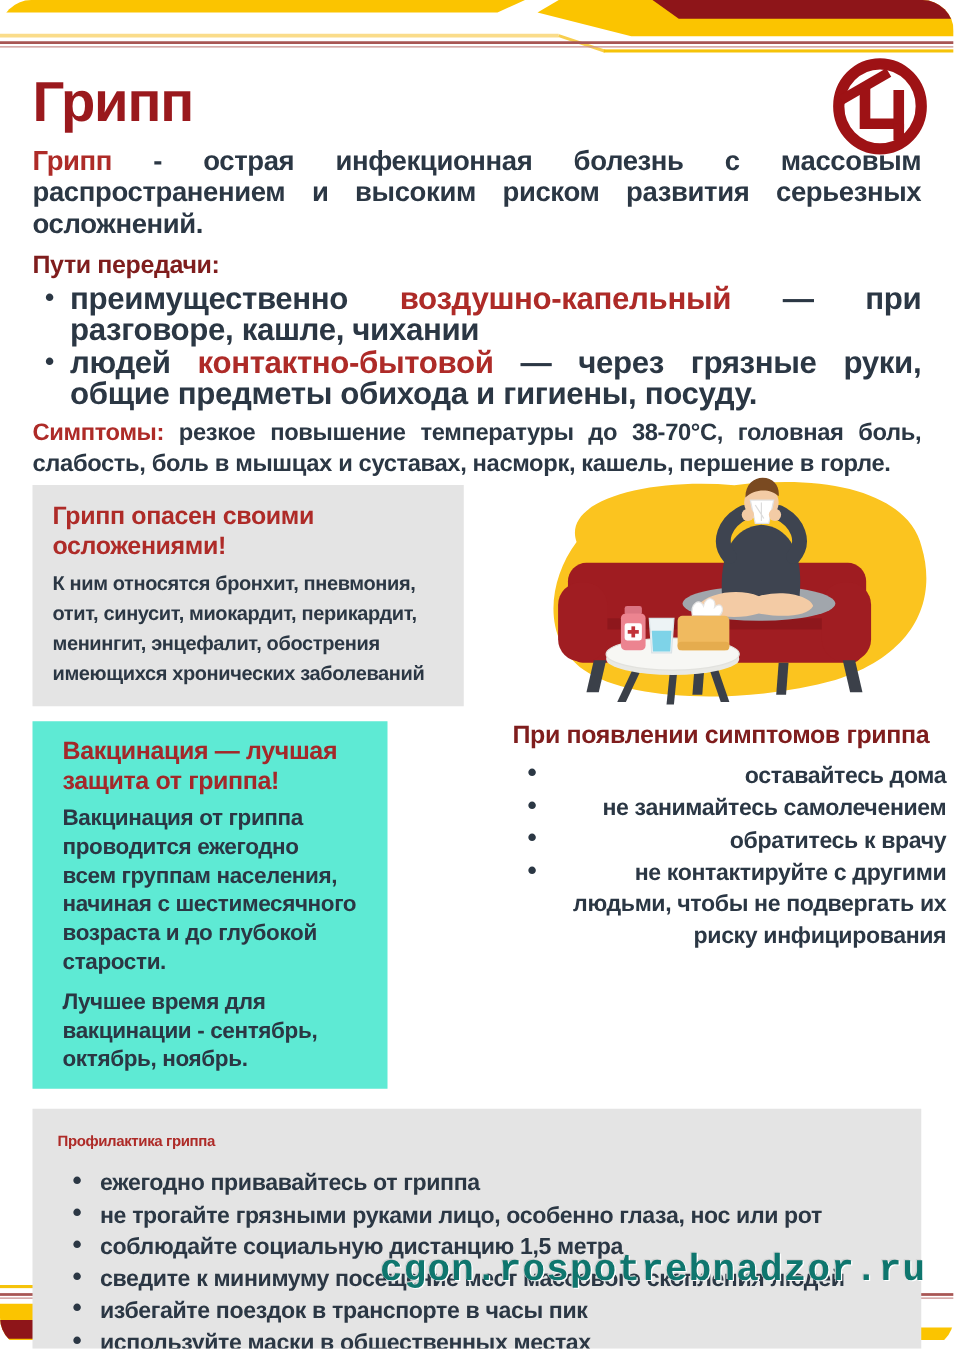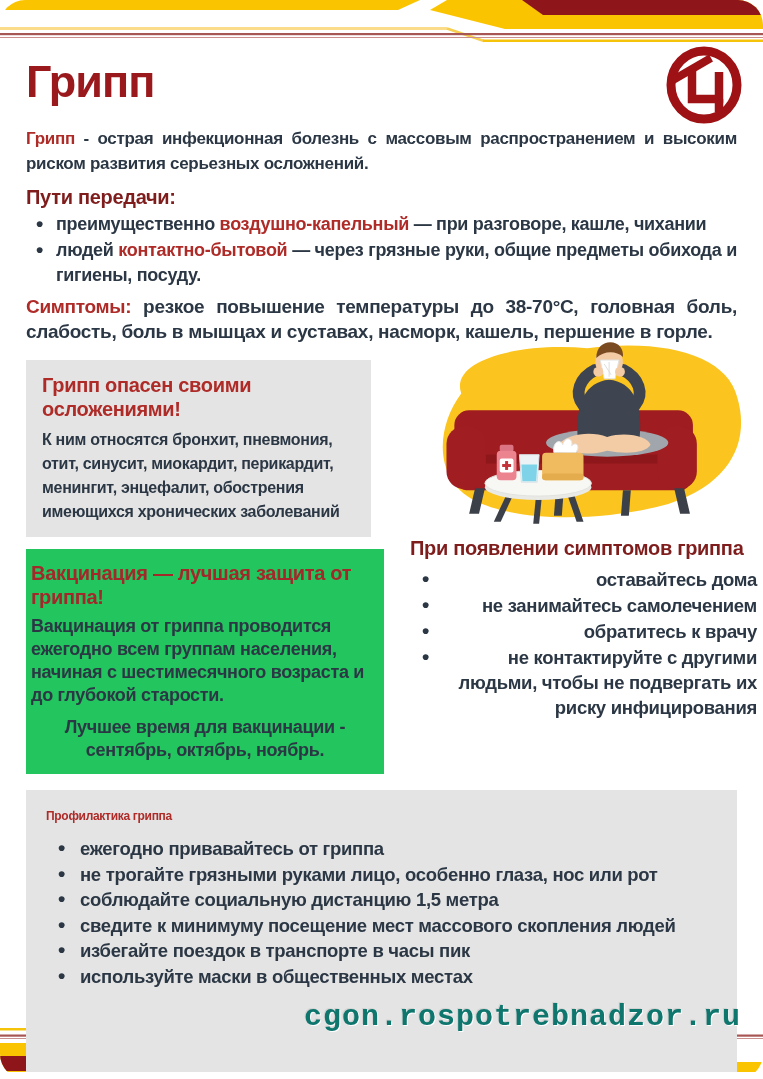--- a/index.html
+++ b/index.html
@@ -8,39 +8,39 @@
     font-family:"Liberation Sans","DejaVu Sans",sans-serif;font-weight:bold;
     color:#2B3744;letter-spacing:-0.3px;border-radius:25px;
   }
   svg{display:block;}
   .deco{position:absolute;left:0;width:763px;}
   .deco.top{top:0;}
   .deco.bottom{bottom:0;}
   .logo{position:absolute;top:46px;right:13px;width:92px;height:80px;}
   .content{position:absolute;top:46px;left:26px;right:26px;}
   h1.title{margin:10px 0 0;font-size:45px;line-height:52px;color:#9A191D;letter-spacing:-1px;}
-  p.para{margin:18px 0 0;font-size:17px;line-height:25px;text-align:justify;}
+  p.para{margin:8px 0 0;font-size:22px;line-height:25px;text-align:justify;}
   .accent{color:#AE2B28;}
   h2.red-heading{margin:9px 0 0;font-size:20px;line-height:24px;color:#7f1d1d;}
-  ul.blist{margin:3px 0 0;padding:0 0 0 8px;list-style:none;font-size:18px;line-height:25px;text-align:justify;}
+  ul.blist{margin:3px 0 0;padding:0 0 0 8px;list-style:none;font-size:25px;line-height:25px;text-align:justify;}
   ul.blist li{position:relative;padding-left:22px;margin:1px 0;}
   ul.blist li::before{content:"•";position:absolute;left:2px;top:-1px;font-size:21px;color:#2B3744;}
   p.symptoms{margin:6px 0 0;font-size:19px;line-height:25px;text-align:justify;}
 
   .columns{display:flex;margin-top:4px;align-items:flex-start;}
   .col-left{width:372px;flex:0 0 372px;}
   .col-right{flex:1;margin-left:12px;margin-top:-14px;}
 
-  .graybox{background:#E4E4E4;width:345px;box-sizing:border-box;padding:13px 16px;margin-top:12px;}
+  .graybox{background:#E4E4E4;width:345px;box-sizing:border-box;padding:13px 16px;}
   .graybox .box-title{font-size:20px;line-height:24px;color:#AE2B28;margin:0 0 7px;}
   .graybox .box-body{font-size:16px;line-height:24px;margin:0;}
-  .orangebox{background:#22c55e;width:358px;box-sizing:border-box;padding:12px 5px;margin-top:12px;}
+  .orangebox{background:#5eead4;width:284px;box-sizing:border-box;padding:12px 24px;margin-top:12px;}
   .orangebox .box-title{font-size:20px;line-height:24px;color:#A3282A;margin:0 0 6px;}
   .orangebox p{font-size:18px;line-height:23px;margin:0 0 9px;}
-  .orangebox p:last-child{margin-bottom:0;text-align:center;}
+  .orangebox p:last-child{margin-bottom:0;}
 
   .illus{width:347px;height:194px;}
   .col-right h2.red-heading{margin-top:8px;}
   ul.rlist{margin:7px 0 0;padding:0 0 0 10px;list-style:none;font-size:18.5px;line-height:25px;text-align:left;}
   ul.rlist li{position:relative;padding-left:24px;margin:1px 0;text-align:right;}
   ul.rlist li::before{content:"•";position:absolute;left:2px;top:-1px;font-size:21px;color:#2B3744;}
 
   .prevention{background:#E4E4E4;box-sizing:border-box;width:711px;height:282px;margin-top:16px;padding:12px 20px;overflow:hidden;}
   .prevention h2{margin:2px 0 8px;font-size:12px;line-height:24px;color:#AE2B28;}
   ul.plist{margin:0;padding:0 0 0 10px;list-style:none;font-size:18.5px;line-height:25px;}

